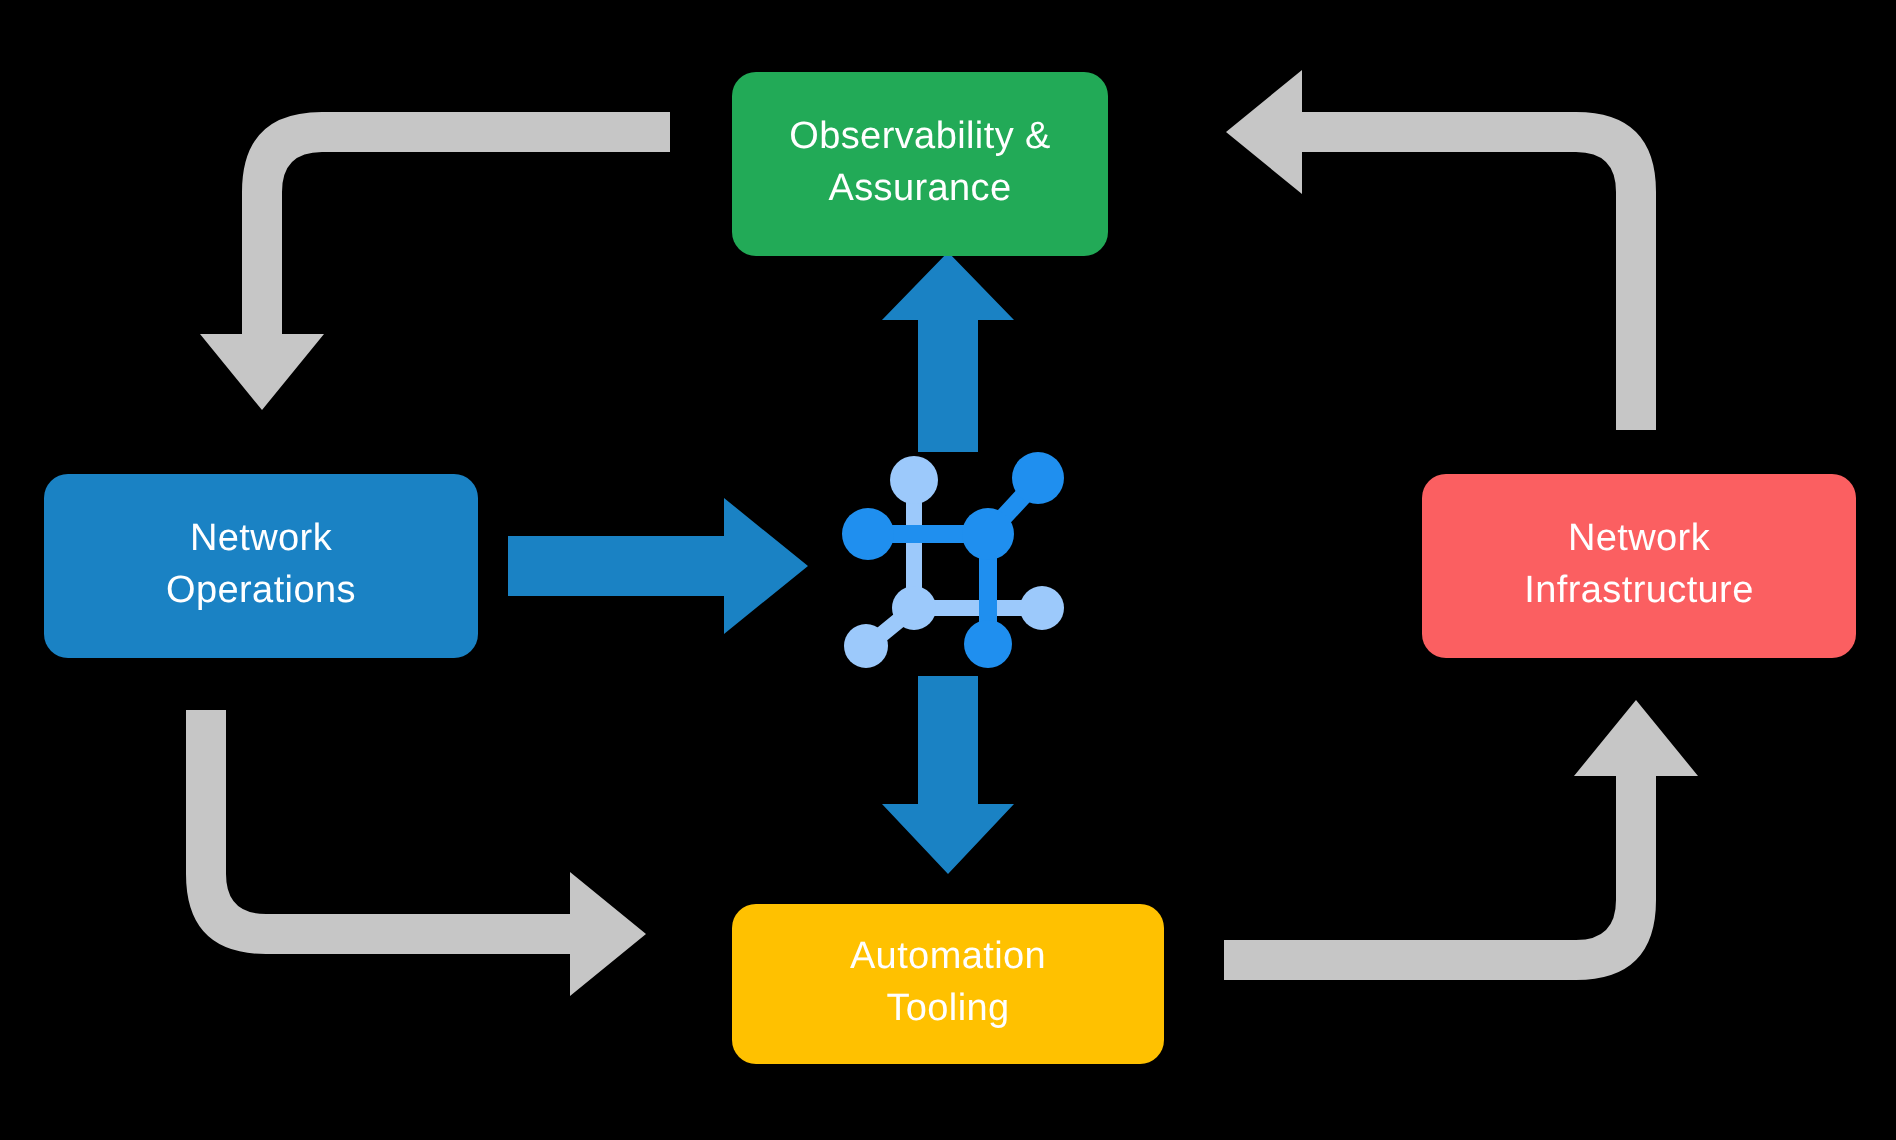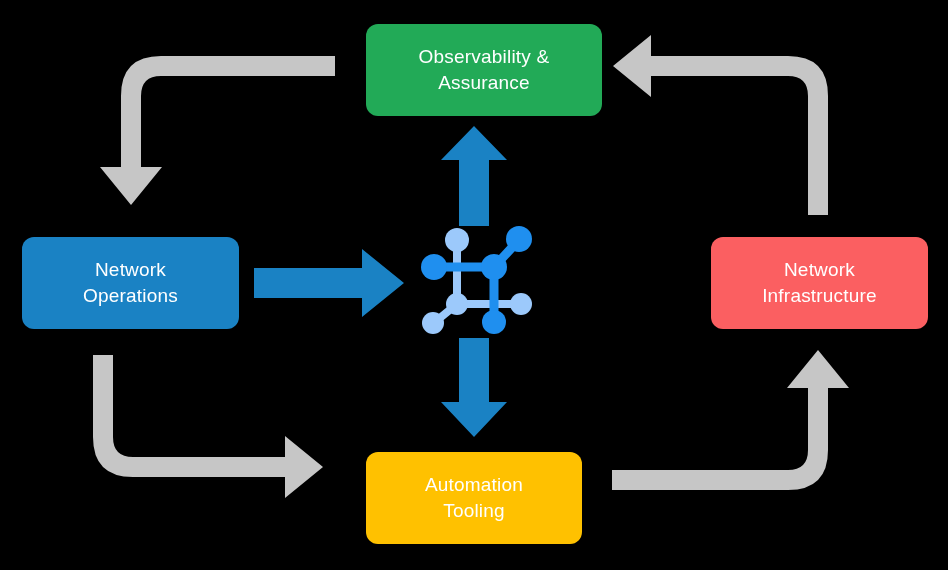--- a/index.html
+++ b/index.html
@@ -26,24 +26,24 @@
     font-size: 19px;
     line-height: 1.35;
     font-weight: 400;
     letter-spacing: 0.2px;
     box-sizing: border-box;
     padding: 6px 10px;
     user-select: none;
   }
   .node-label { white-space: pre-line; display: block; }
 
-  #box-observability { left: 366px; top: 24px;  width: 236px; height: 92px; background: #22AA57; }
+  #box-observability { left: 366px; top: 36px;  width: 188px; height: 92px; background: #22AA57; }
   #box-network-ops   { left: 22px;  top: 237px; width: 217px; height: 92px; background: #1A82C4; }
   #box-network-infra { left: 711px; top: 237px; width: 217px; height: 92px; background: #FB5F61; }
-  #box-automation    { left: 366px; top: 452px; width: 216px; height: 92px; background: #FFC100; }
+  #box-automation    { left: 366px; top: 452px; width: 216px; height: 80px; background: #FFC100; }
 
   .svg-layer {
     position: absolute;
     left: 0; top: 0;
     width: 948px; height: 570px;
     pointer-events: none;
   }
   .svg-layer > * { pointer-events: auto; }
 </style>
 </head>

